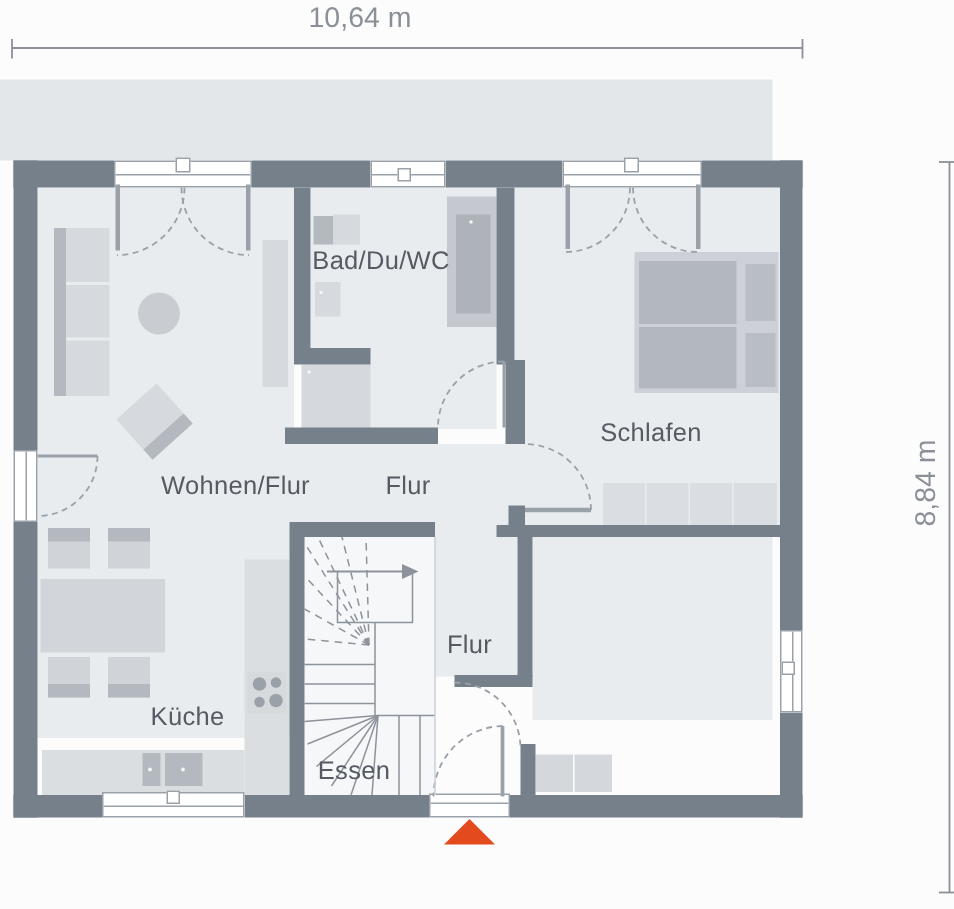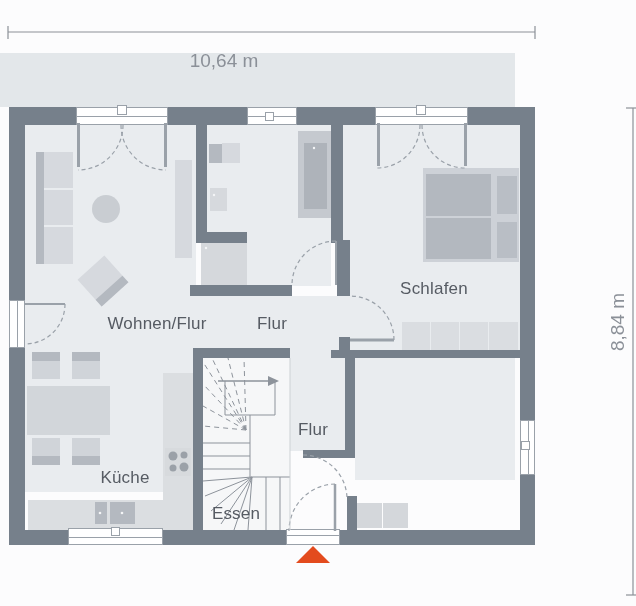--- a/index.html
+++ b/index.html
@@ -198,22 +198,23 @@
         <path d="M8,26 L8,39"></path>
         <path d="M535,26 L535,39"></path>
       <path d="M633,108 L633,595"></path>
         <path d="M626,108 L636,108"></path>
         <path d="M626,595 L636,595"></path>
     </g>
     <polygon points="296,563 330,563 313,546" fill="#e34b1e" stroke="none"></polygon>
   </svg>
 
   <div class="room-label" style="left:157px;top:324px;">Wohnen/Flur</div>
+  <div class="room-label" style="left:254px;top:174px;">Bad/Du/WC</div>
   <div class="room-label" style="left:434px;top:289px;">Schlafen</div>
   <div class="room-label" style="left:272px;top:324px;">Flur</div>
   <div class="room-label" style="left:313px;top:430px;">Flur</div>
   <div class="room-label" style="left:125px;top:478px;">Küche</div>
   <div class="room-label" style="left:236px;top:514px;">Essen</div>
 
-  <div class="dim-label" style="left:224px;top:13px;margin-top:48px;">10,64 m</div>
+  <div class="dim-label" style="left:240px;top:13px;">10,64 m</div>
   <div class="dim-label vert" style="left:618px;top:322px;">8,84 m</div>
 
 </div>
 
 </body></html>

